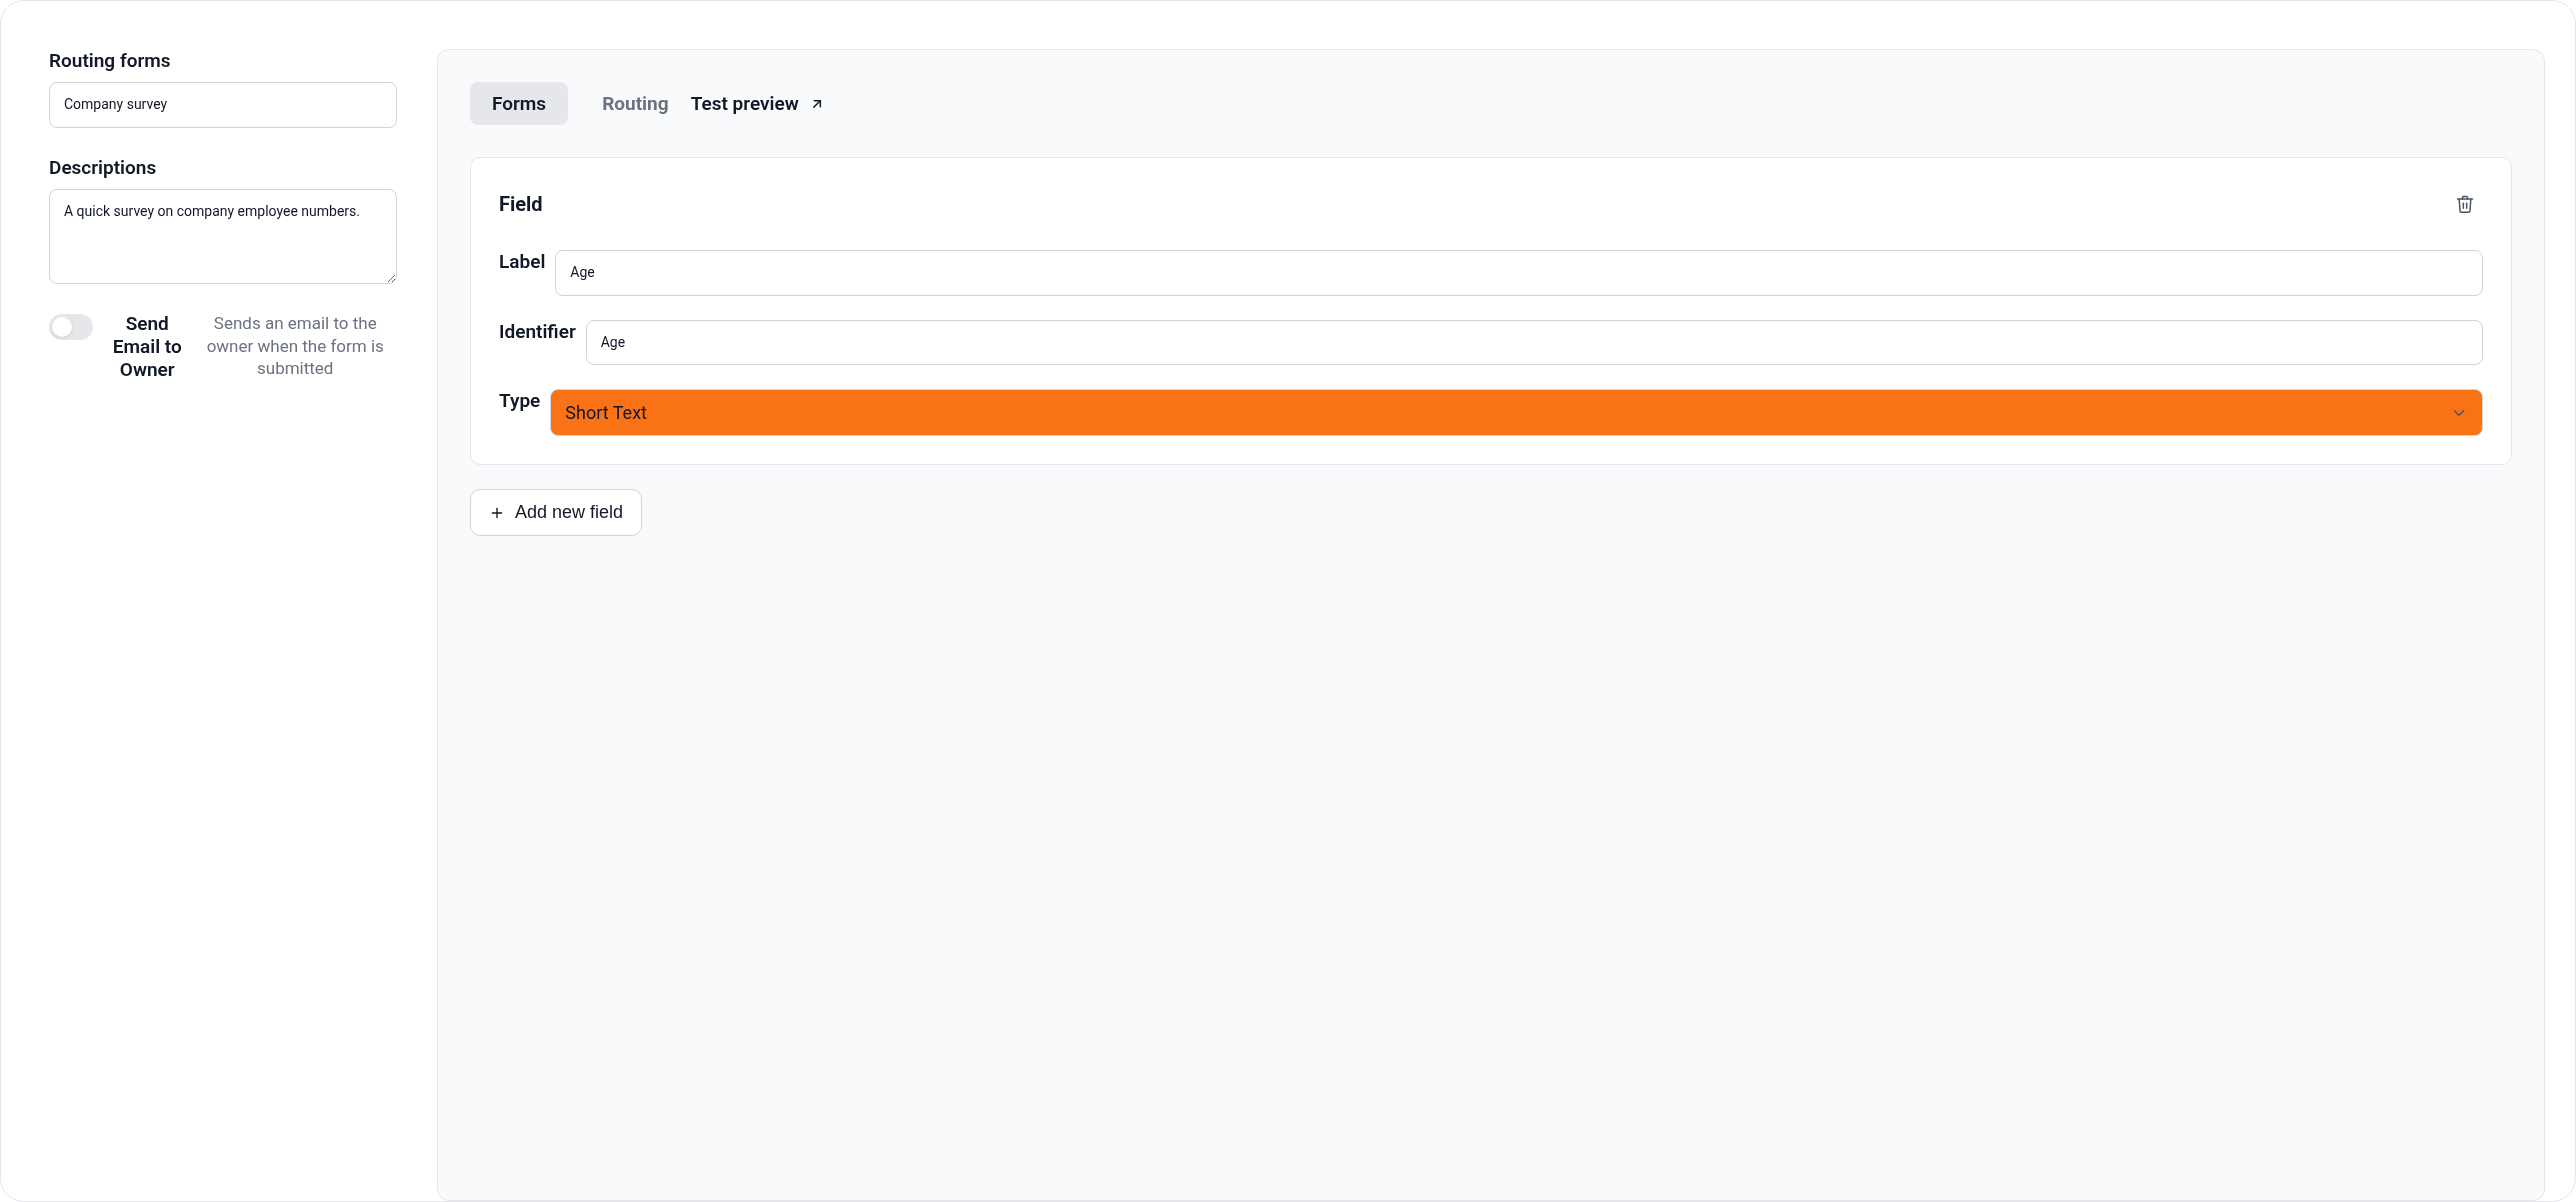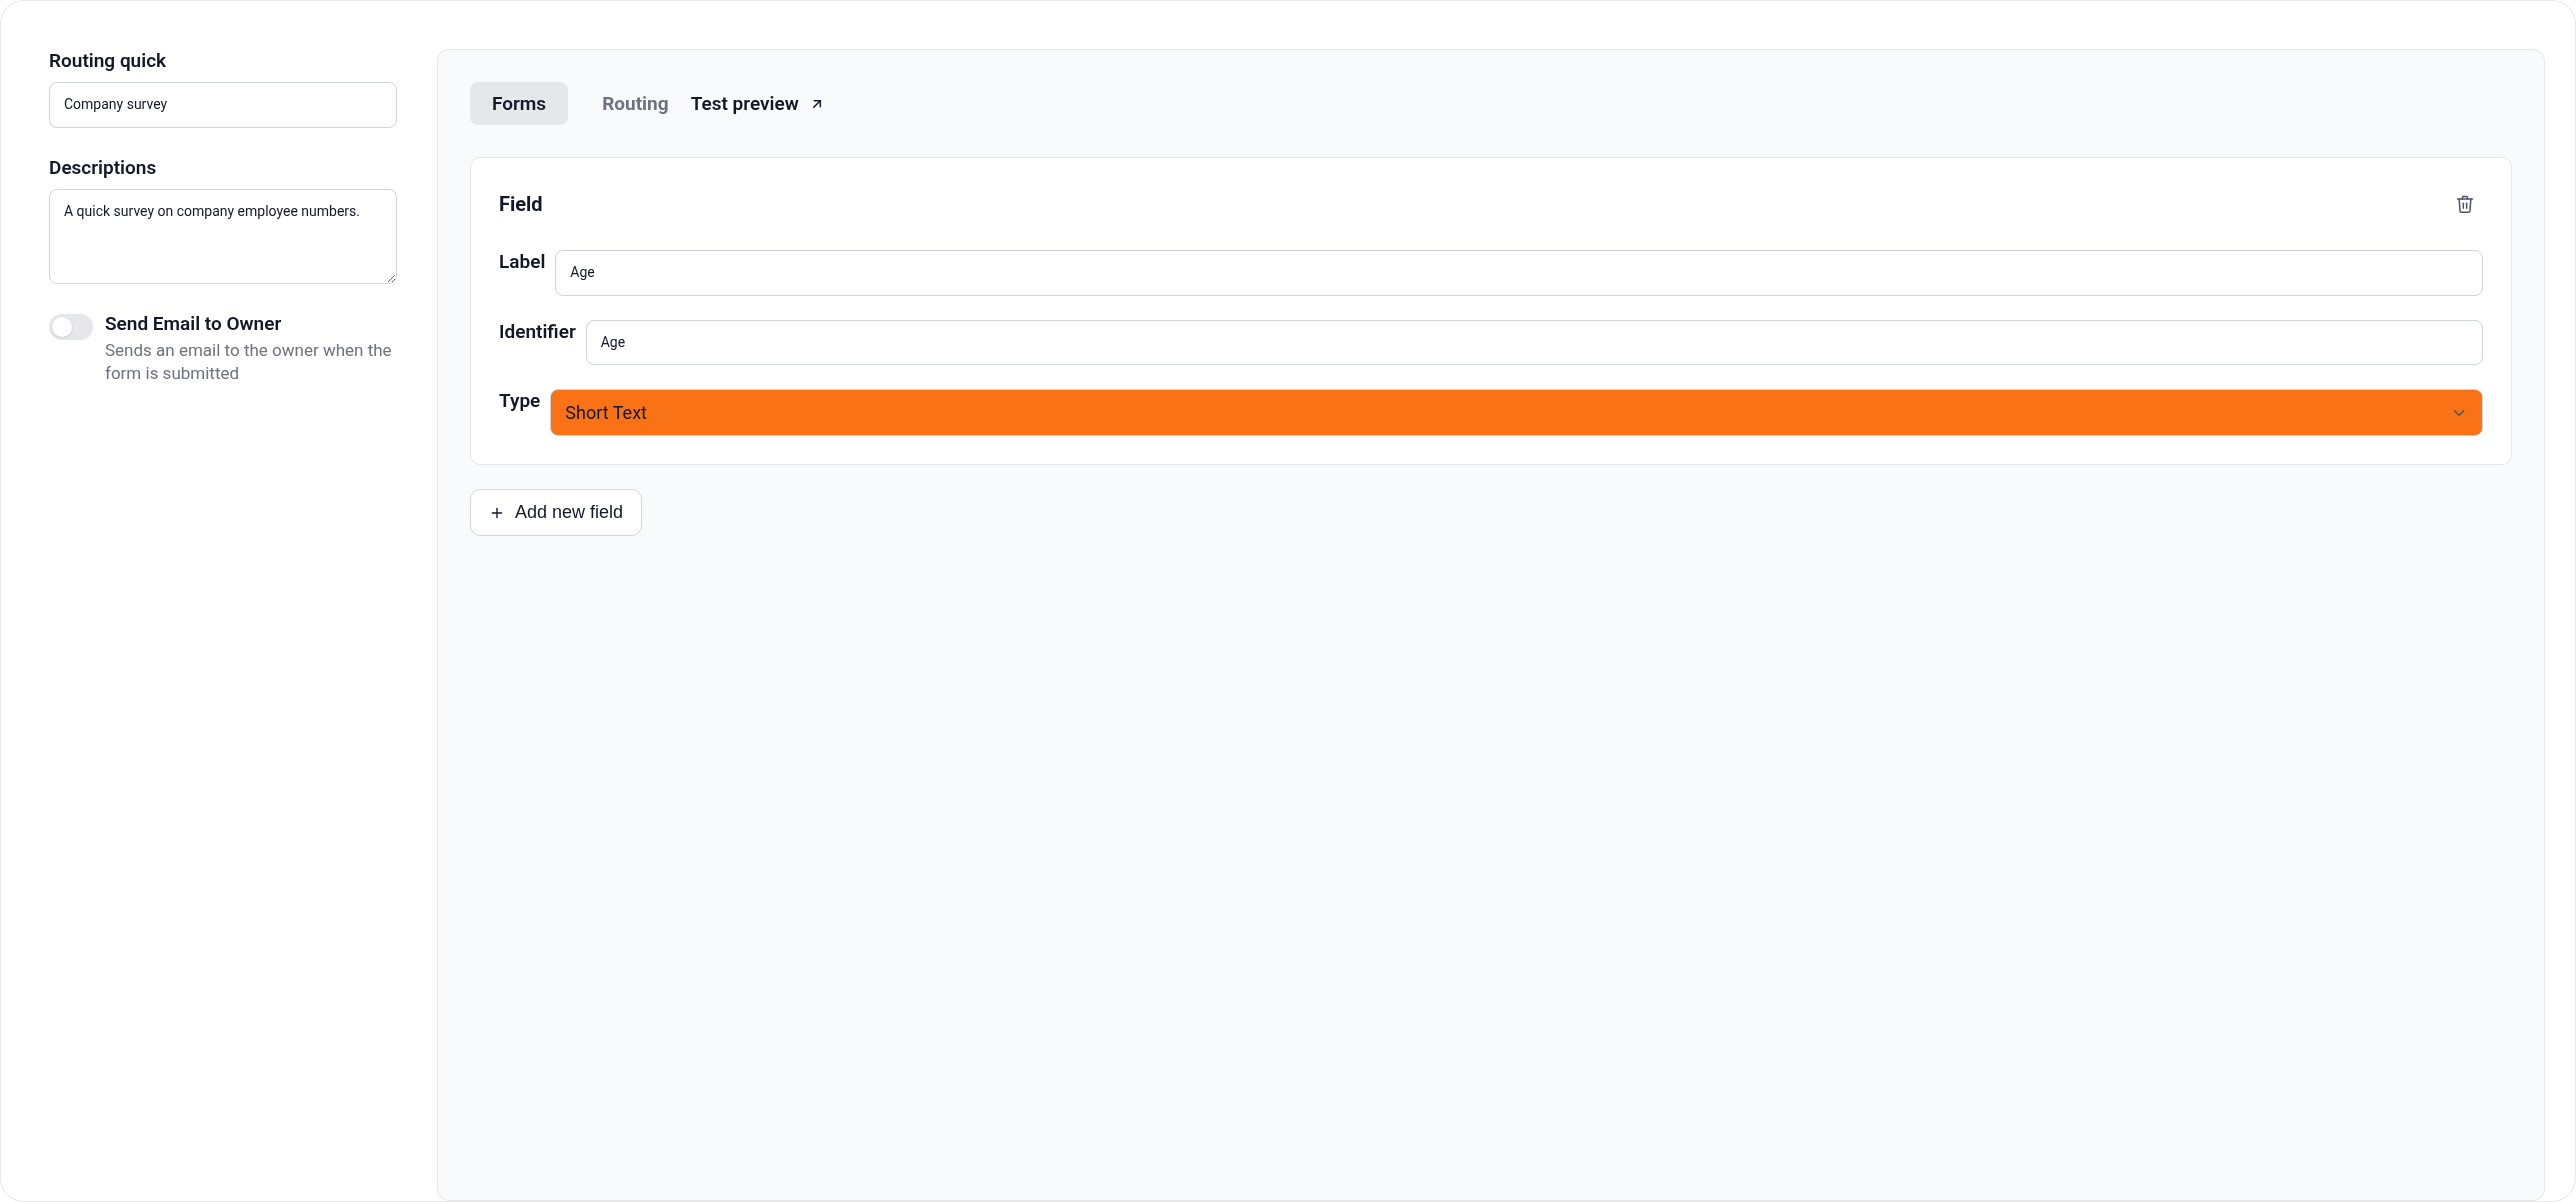--- a/index.html
+++ b/index.html
@@ -104,22 +104,22 @@
     height: 20px;
     left: 3px;
     top: 3px;
     background: var(--switch-thumb);
     border-radius: 50%;
     box-shadow: 0 1px 3px rgba(0,0,0,0.12);
   }
 
   .toggle-text {
     display: flex;
-    flex-direction: column;
     gap: 4px;
+    text-align: center;
   }
   .toggle-title {
     font-weight: 600;
     font-size: 19px;
   }
   .toggle-desc {
     font-size: 17px;
     color: var(--text-muted);
     line-height: 1.35;
   }
@@ -264,21 +264,21 @@
 
 </style>
 </head>
 <body>
 
 <div class="app">
 
   <aside class="sidebar">
 
     <div class="form-group">
-      <label class="label">Routing quick</label>
+      <label class="label">Routing forms</label>
       <input class="text-input" type="text" value="Company survey" style="">
     </div>
 
     <div class="form-group">
       <label class="label">Descriptions</label>
       <textarea class="textarea" style="">A quick survey on company employee numbers.</textarea>
     </div>
 
     <div class="toggle-row">
       <div class="switch" role="switch" aria-checked="false"></div>

